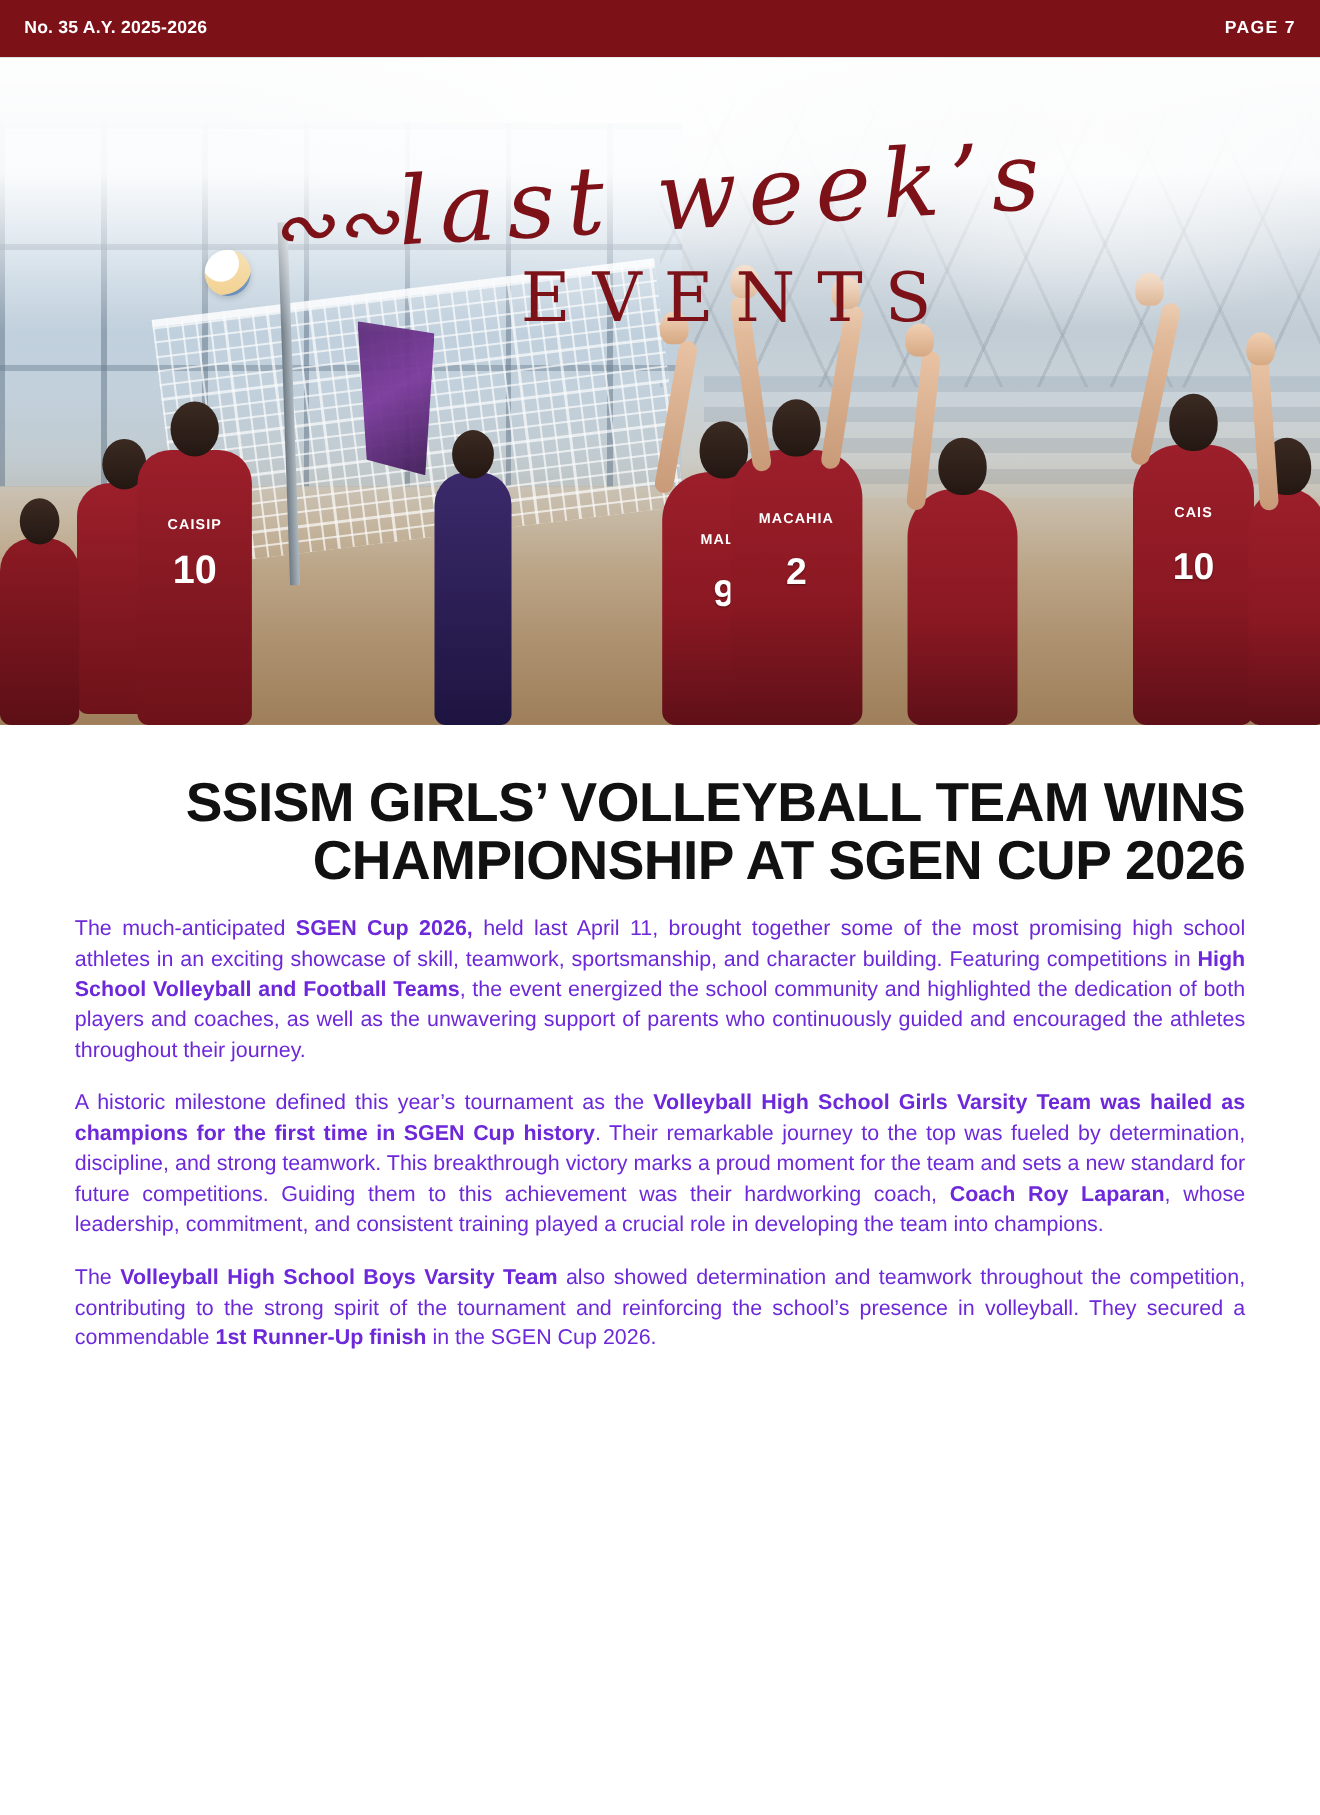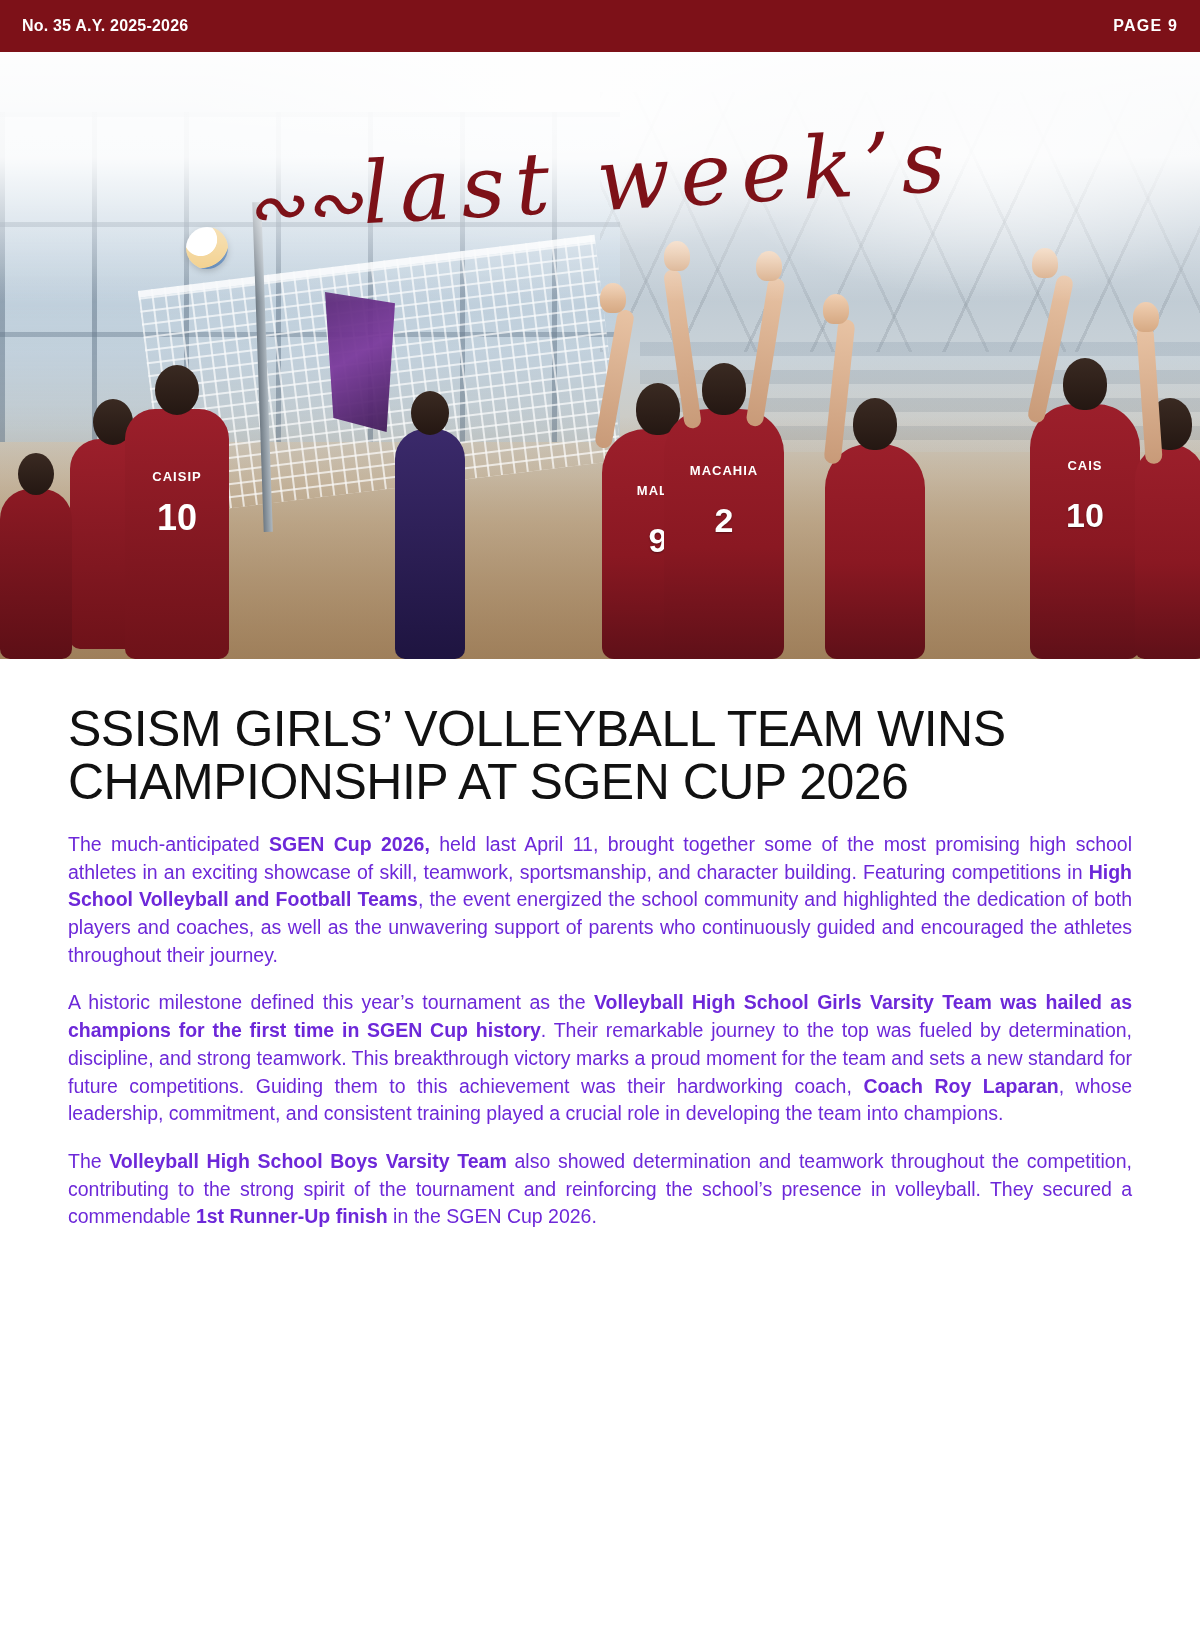--- a/index.html
+++ b/index.html
@@ -233,41 +233,42 @@
     color: #a52a36;
     font-size: 42px;
     font-weight: bold;
     letter-spacing: 0.5px;
     line-height: 1.0;
     margin: 0 0 8px 2px;
   }
   .headline {
     color: #111111;
     font-size: 50px;
-    font-weight: normal;
+    font-weight: bold;
     line-height: 1.06;
     letter-spacing: -0.5px;
     margin: 0 0 22px 0;
+    text-align: right;
   }
   .body p {
     font-size: 19.5px;
     line-height: 1.42;
     color: #6d28d9;
     text-align: justify;
     margin: 0 0 20px 0;
   }
   .body p:last-child { margin-bottom: 0; }
   .body b { font-weight: bold; }
 </style>
 </head>
 <body>
 
 <div class="topbar">
   <div class="issue">No. 35 A.Y. 2025-2026</div>
-  <div class="page">PAGE 9</div>
+  <div class="page">PAGE 7</div>
 </div>
 
 <div class="hero">
   <div class="photo"></div>
   <div class="windows"></div>
   <div class="rafters"></div>
   <div class="bleacher"></div>
 
   <div class="net"></div>
   <div class="net-post"></div>
@@ -325,20 +326,21 @@
       <div class="arm" style="left:6px; top:-118px; height:138px; transform:rotate(-4deg);"></div>
       <div class="hand" style="left:-2px; top:-142px;"></div>
     </div>
   </div>
 
   <div class="masthead">
     <div class="fade"></div>
     <div class="script">
       <span class="squig">∾∾</span><span>last week’s</span>
     </div>
+    <div class="events-word">EVENTS</div>
   </div>
 </div>
 
 <div class="article">
   <h1 class="headline">SSISM GIRLS’ VOLLEYBALL TEAM WINS CHAMPIONSHIP AT SGEN CUP 2026</h1>
   <div class="body">
       <p><span>The much-anticipated </span><b>SGEN Cup 2026,</b><span> held last April 11, brought together some of the most promising high school athletes in an exciting showcase of skill, teamwork, sportsmanship, and character building. Featuring competitions in </span><b>High School Volleyball and Football Teams</b><span>, the event energized the school community and highlighted the dedication of both players and coaches, as well as the unwavering support of parents who continuously guided and encouraged the athletes throughout their journey.</span></p>
       <p><span>A historic milestone defined this year’s tournament as the </span><b>Volleyball High School Girls Varsity Team was hailed as champions for the first time in SGEN Cup history</b><span>. Their remarkable journey to the top was fueled by determination, discipline, and strong teamwork. This breakthrough victory marks a proud moment for the team and sets a new standard for future competitions. Guiding them to this achievement was their hardworking coach, </span><b>Coach Roy Laparan</b><span>, whose leadership, commitment, and consistent training played a crucial role in developing the team into champions.</span></p>
       <p><span>The </span><b>Volleyball High School Boys Varsity Team</b><span> also showed determination and teamwork throughout the competition, contributing to the strong spirit of the tournament and reinforcing the school’s presence in volleyball. They secured a commendable </span><b>1st Runner-Up finish</b><span> in the SGEN Cup 2026.</span></p>
     </div>

